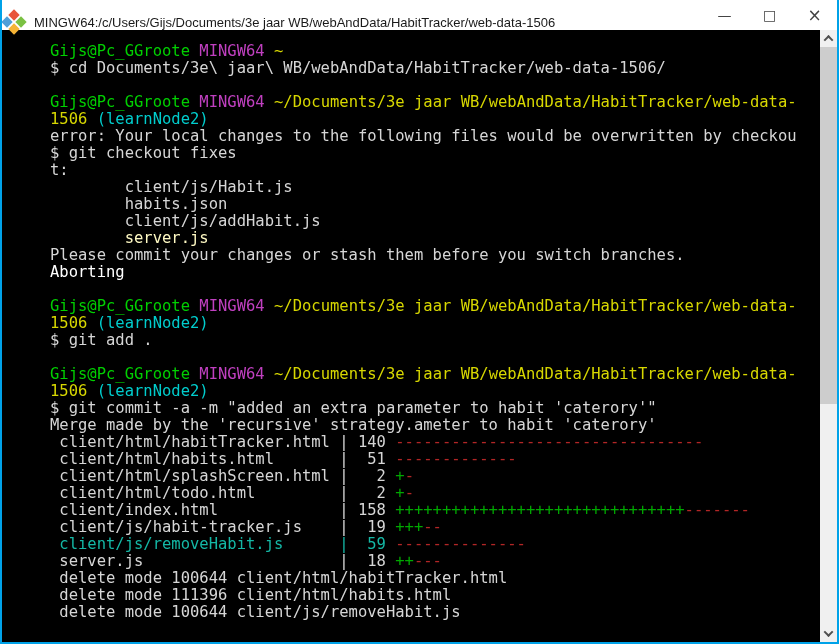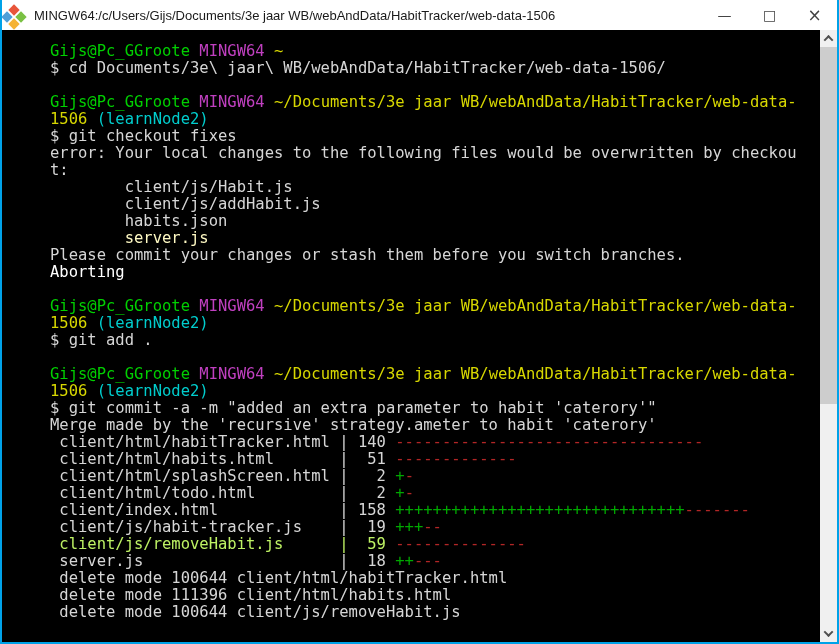--- a/index.html
+++ b/index.html
@@ -7,21 +7,21 @@
     --term-bg:#000000; --fg:#d6d6d6; --green:#00d000; --magenta:#c040c0;
     --yellow:#d7d700; --cyan:#00cdcd; --red:#b22626; --plus:#00a800;
     --sb-track:#f0f0f0; --sb-thumb:#cdcdcd; --sb-glyph:#505050;
   }
   *{margin:0;padding:0;box-sizing:border-box;}
   body{width:839px;height:644px;overflow:hidden;background:#000;font-family:"Liberation Sans",sans-serif;}
   .window{width:839px;height:644px;display:flex;flex-direction:column;
     border-left:2px solid var(--accent);border-right:2px solid var(--accent);
     border-bottom:2px solid var(--accent);background:var(--term-bg);}
   
-  .titlebar{height:30px;background:var(--titlebar-bg);display:flex;align-items:center;flex:0 0 30px;}
+  .titlebar{height:30px;background:var(--titlebar-bg);display:flex;align-items:flex-end;flex:0 0 30px;}
   .app-icon{width:20px;height:20px;margin:0 7px 0 5px;position:relative;flex:0 0 20px;}
   .app-icon .d{position:absolute;width:8px;height:8px;transform:rotate(45deg);}
   .d1{left:3px;top:1px;background:#e8553a;}
   .d2{left:10px;top:8px;background:#7ac143;}
   .d3{left:3px;top:8px;background:#4f9fd8;top:8px;left:-4px;}
   .d4{left:3px;top:15px;background:#f5b335;}
   .title-text{font-size:13px;color:var(--title-fg);white-space:nowrap;overflow:hidden;flex:1 1 auto;}
   .controls{display:flex;height:30px;flex:0 0 auto;}
   .ctl{width:45px;height:30px;border:none;background:transparent;color:#444;
     font-size:14px;line-height:30px;text-align:center;cursor:default;font-family:"DejaVu Sans",sans-serif;}
@@ -58,45 +58,45 @@
       <button class="ctl close">×</button>
     </div>
   </div>
   <div class="term-body">
     <div class="terminal" id="terminal">
         <div class="tline"><span style="color: rgb(0, 208, 0);">Gijs@Pc_GGroote</span><span style="color: rgb(214, 214, 214);"> </span><span style="color: rgb(192, 64, 192);">MINGW64</span><span style="color: rgb(214, 214, 214);"> </span><span style="color: rgb(215, 215, 0);">~</span></div>
         <div class="tline"><span style="color: rgb(214, 214, 214);">$ cd Documents/3e\ jaar\ WB/webAndData/HabitTracker/web-data-1506/</span></div>
         <div class="tline"></div>
         <div class="tline"><span style="color: rgb(0, 208, 0);">Gijs@Pc_GGroote</span><span style="color: rgb(214, 214, 214);"> </span><span style="color: rgb(192, 64, 192);">MINGW64</span><span style="color: rgb(214, 214, 214);"> </span><span style="color: rgb(215, 215, 0);">~/Documents/3e jaar WB/webAndData/HabitTracker/web-data-</span></div>
         <div class="tline"><span style="color: rgb(215, 215, 0);">1506</span><span style="color: rgb(214, 214, 214);"> </span><span style="color: rgb(0, 205, 205);">(learnNode2)</span></div>
+        <div class="tline"><span style="color: rgb(214, 214, 214);">error: Your local changes to the following files would be overwritten by checkou</span></div>
         <div class="tline"><span style="color: rgb(214, 214, 214);">$ git checkout fixes</span></div>
-        <div class="tline"><span style="color: rgb(214, 214, 214);">error: Your local changes to the following files would be overwritten by checkou</span></div>
         <div class="tline"><span style="color: rgb(214, 214, 214);">t:</span></div>
         <div class="tline"><span style="color: rgb(214, 214, 214); text-align: center;">        client/js/Habit.js</span></div>
+        <div class="tline"><span style="color: rgb(214, 214, 214);">        habits.json</span></div>
         <div class="tline"><span style="color: rgb(214, 214, 214);">        client/js/addHabit.js</span></div>
-        <div class="tline"><span style="color: rgb(214, 214, 214);">        habits.json</span></div>
         <div class="tline"><span style="color: #fef9c3;">        server.js</span></div>
         <div class="tline"><span style="color: rgb(214, 214, 214);">Please commit your changes or stash them before you switch branches.</span></div>
         <div class="tline"><span style="color: #ffffff;">Aborting</span></div>
         <div class="tline"></div>
         <div class="tline"><span style="color: rgb(0, 208, 0);">Gijs@Pc_GGroote</span><span style="color: rgb(214, 214, 214);"> </span><span style="color: rgb(192, 64, 192);">MINGW64</span><span style="color: rgb(214, 214, 214);"> </span><span style="color: rgb(215, 215, 0);">~/Documents/3e jaar WB/webAndData/HabitTracker/web-data-</span></div>
         <div class="tline"><span style="color: rgb(215, 215, 0);">1506</span><span style="color: rgb(214, 214, 214);"> </span><span style="color: rgb(0, 205, 205);">(learnNode2)</span></div>
         <div class="tline"><span style="color: rgb(214, 214, 214);">$ git add .</span></div>
         <div class="tline"></div>
         <div class="tline"><span style="color: rgb(0, 208, 0);">Gijs@Pc_GGroote</span><span style="color: rgb(214, 214, 214);"> </span><span style="color: rgb(192, 64, 192);">MINGW64</span><span style="color: rgb(214, 214, 214);"> </span><span style="color: rgb(215, 215, 0);">~/Documents/3e jaar WB/webAndData/HabitTracker/web-data-</span></div>
         <div class="tline"><span style="color: rgb(215, 215, 0);">1506</span><span style="color: rgb(214, 214, 214);"> </span><span style="color: rgb(0, 205, 205);">(learnNode2)</span></div>
         <div class="tline"><span style="color: rgb(214, 214, 214);">$ git commit -a -m "added an extra parameter to habit 'caterory'"</span></div>
         <div class="tline"><span style="color: rgb(214, 214, 214);">Merge made by the 'recursive' strategy.ameter to habit 'caterory'</span></div>
         <div class="tline"><span style="color: rgb(214, 214, 214);"> client/html/habitTracker.html | 140 </span><span style="color: rgb(178, 38, 38);">---------------------------------</span></div>
         <div class="tline"><span style="color: rgb(214, 214, 214);"> client/html/habits.html       |  51 </span><span style="color: rgb(178, 38, 38);">-------------</span></div>
         <div class="tline"><span style="color: rgb(214, 214, 214);"> client/html/splashScreen.html |   2 </span><span style="color: rgb(0, 168, 0);">+</span><span style="color: rgb(178, 38, 38);">-</span></div>
         <div class="tline"><span style="color: rgb(214, 214, 214);"> client/html/todo.html         |   2 </span><span style="color: rgb(0, 168, 0);">+</span><span style="color: rgb(178, 38, 38);">-</span></div>
         <div class="tline"><span style="color: rgb(214, 214, 214);"> client/index.html             | 158 </span><span style="color: rgb(0, 168, 0);">+++++++++++++++++++++++++++++++</span><span style="color: rgb(178, 38, 38);">-------</span></div>
         <div class="tline"><span style="color: rgb(214, 214, 214);"> client/js/habit-tracker.js    |  19 </span><span style="color: rgb(0, 168, 0);">+++</span><span style="color: rgb(178, 38, 38);">--</span></div>
-        <div class="tline"><span style="color: #bef264;"> client/js/removeHabit.js      |  59 </span><span style="color: rgb(178, 38, 38);">--------------</span></div>
+        <div class="tline"><span style="color: #14b8a6;"> client/js/removeHabit.js      |  59 </span><span style="color: rgb(178, 38, 38);">--------------</span></div>
         <div class="tline"><span style="color: rgb(214, 214, 214);"> server.js                     |  18 </span><span style="color: rgb(0, 168, 0);">++</span><span style="color: rgb(178, 38, 38);">---</span></div>
         <div class="tline"><span style="color: rgb(214, 214, 214);"> delete mode 100644 client/html/habitTracker.html</span></div>
         <div class="tline"><span style="color: rgb(214, 214, 214);"> delete mode 111396 client/html/habits.html</span></div>
         <div class="tline"><span style="color: rgb(214, 214, 214);"> delete mode 100644 client/js/removeHabit.js</span></div>
       </div>
     <div class="scrollbar">
       <div class="sb-btn">
         <span class="chev up"></span>
       </div>
       <div class="sb-mid">

